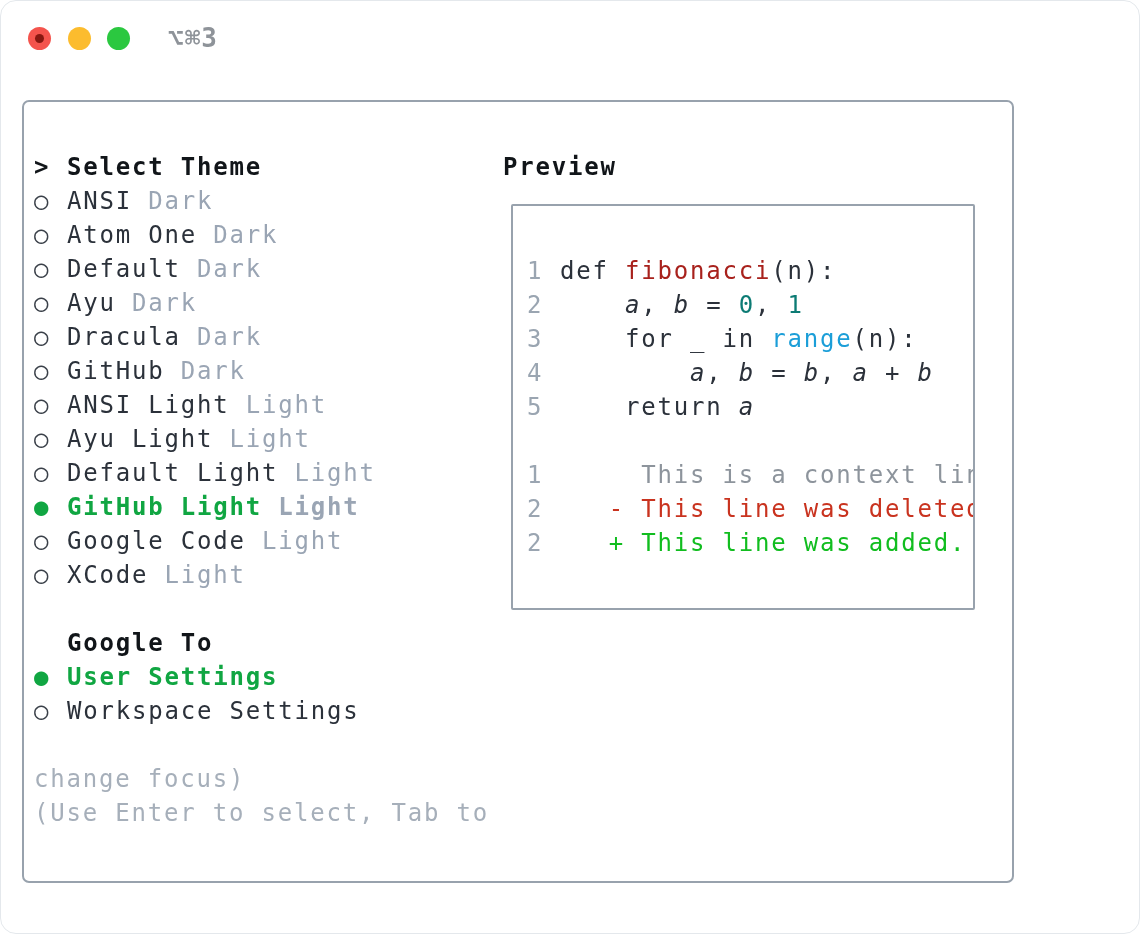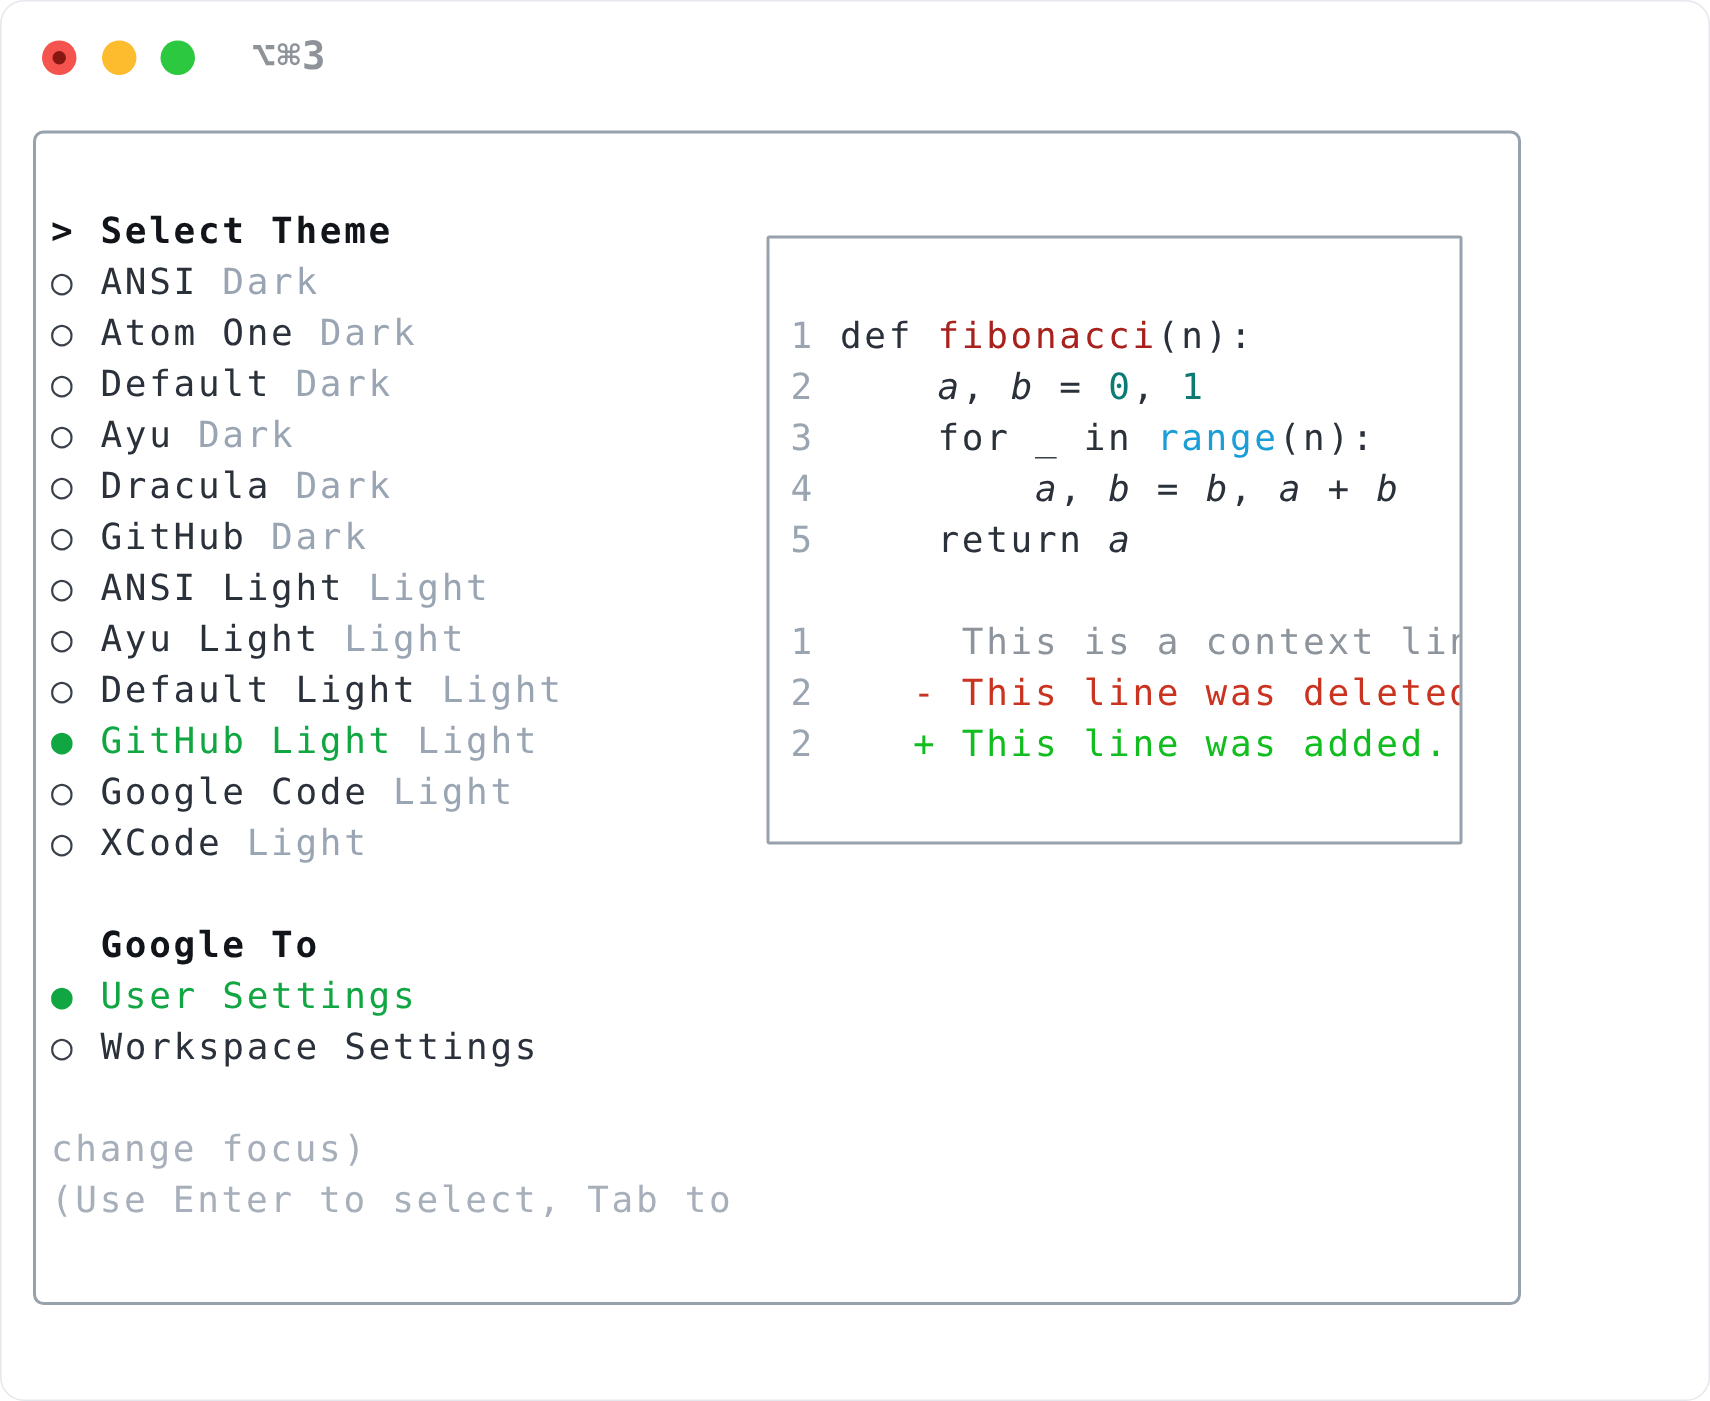--- a/index.html
+++ b/index.html
@@ -23,35 +23,35 @@
   }
   .tl.yellow{left:67px;background:var(--traffic-yellow);}
   .tl.green{left:106px;background:var(--traffic-green);}
   .window-title{
     position:absolute;left:167px;top:22px;
     font-size:26px;font-weight:bold;color:var(--title-gray);
     letter-spacing:1px;
   }
   
   .panel{
-    position:absolute;left:21px;top:86px;width:992px;height:783px;
+    position:absolute;left:21px;top:99px;width:992px;height:783px;
     border:2px solid var(--panel-border);
     border-radius:7px;
     background:#ffffff;
   }
   .mono-row{
     display:block;white-space:pre;
     font-size:24px;line-height:34px;height:34px;
     letter-spacing:1.8px;
     color:var(--text);
   }
   .marker{display:inline-block;width:33px;letter-spacing:0;}
   .hdr{font-weight:bold;color:var(--heading);}
   .ring{color:#3a4049;}
-  .sel .ring, .sel .tname, .sel{color:var(--green-ui);}
+  .sel .ring, .sel .tname, .sel{color:var(--green-ui);font-weight:bold;}
   .tvariant{color:var(--muted);}
   .hint{color:var(--hint-gray);}
   .blank-row{height:34px;}
   .left-col{position:absolute;left:10px;top:48px;}
   
   .right-col{position:absolute;left:479px;top:48px;width:500px;}
   .preview-title{
     font-size:24px;line-height:34px;font-weight:bold;color:var(--heading);
     letter-spacing:1.8px;white-space:pre;
   }
@@ -114,20 +114,21 @@
           <div class="mono-row opt"><span class="marker ring">○</span><span class="tname">Workspace Settings</span><span class="tvariant"></span></div>
         </div>
       <div class="blank-row"></div>
       <div id="hint-lines">
           <div class="mono-row hint">change focus)</div>
           <div class="mono-row hint">(Use Enter to select, Tab to</div>
         </div>
     </div>
 
     <div class="right-col">
+      <div class="preview-title">Preview</div>
       <div class="preview-box">
         <div id="preview-code">
             <div class="pline"><span class="lnum">1</span><span>def </span><span class="tok-fn">fibonacci</span><span>(n):</span></div>
             <div class="pline"><span class="lnum">2</span><span>    </span><span class="tok-var">a</span><span>, </span><span class="tok-var">b</span><span> = </span><span class="tok-num">0</span><span>, </span><span class="tok-num">1</span></div>
             <div class="pline"><span class="lnum">3</span><span>    for _ in </span><span class="tok-kw">range</span><span>(n):</span></div>
             <div class="pline"><span class="lnum">4</span><span>        </span><span class="tok-var">a</span><span>, </span><span class="tok-var">b</span><span> = </span><span class="tok-var">b</span><span>, </span><span class="tok-var">a</span><span> + </span><span class="tok-var">b</span></div>
             <div class="pline"><span class="lnum">5</span><span>    return </span><span class="tok-var">a</span></div>
             <div class="blank-row"></div>
             <div class="pline"><span class="lnum">1</span><span class="diff-context">     This is a context line.</span></div>
             <div class="pline"><span class="lnum">2</span><span class="diff-deleted">   - This line was deleted.</span></div>

